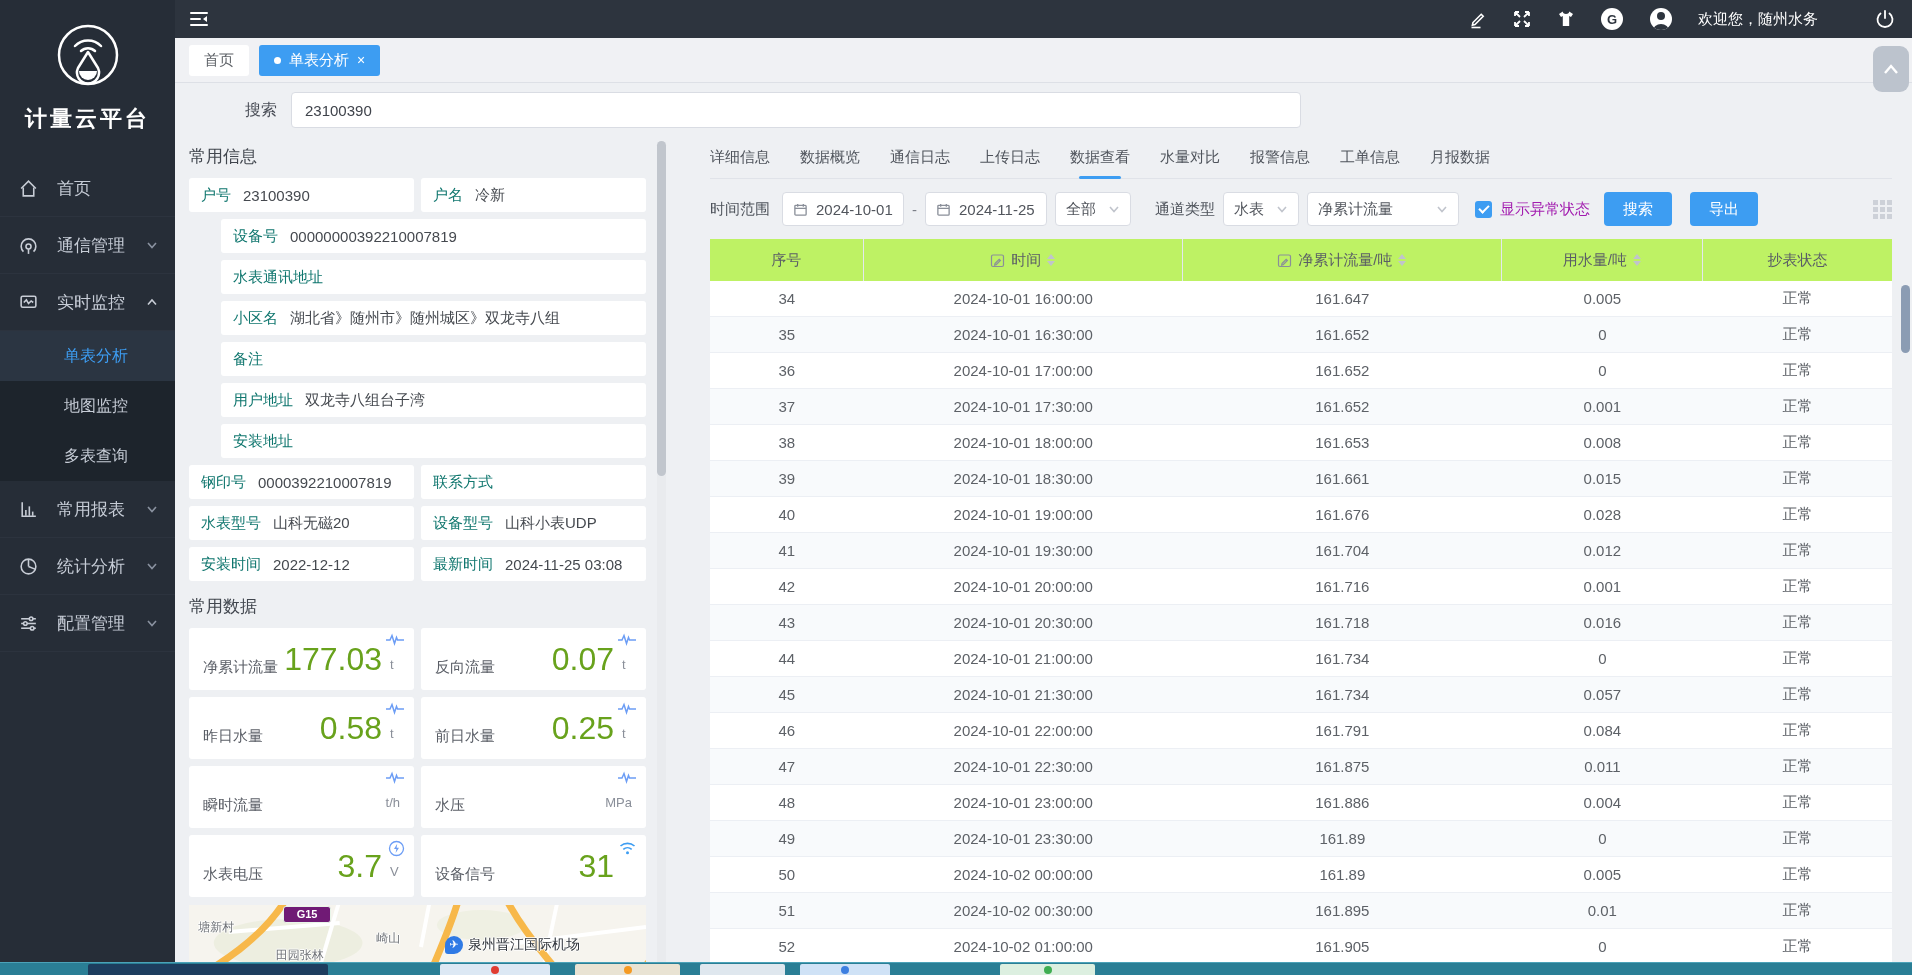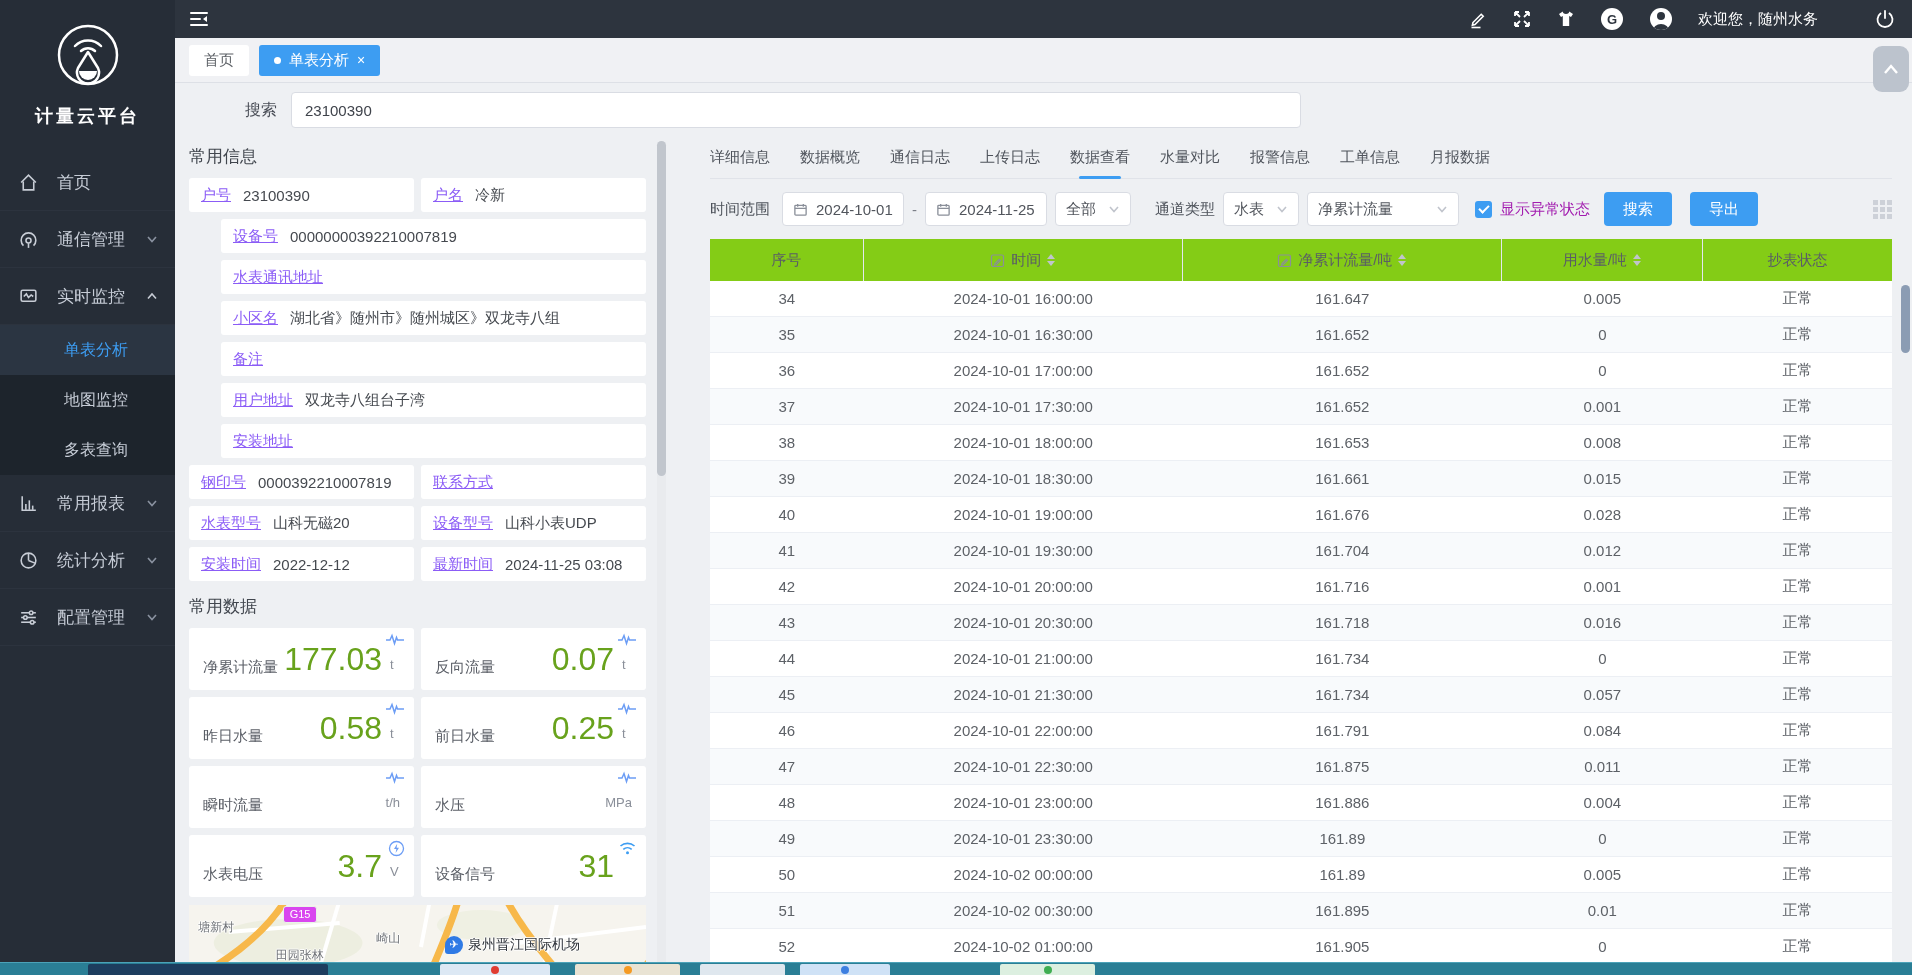--- a/index.html
+++ b/index.html
@@ -1,21 +1,21 @@
 <!DOCTYPE html>
 <html><head>
 <meta charset="utf-8">
 <style>
   *{margin:0;padding:0;box-sizing:border-box;font-family:"Liberation Sans","DejaVu Sans",sans-serif;}
   html,body{width:1912px;height:975px;overflow:hidden;background:#eef0f3;position:relative;}
 
   
   .sidebar{position:absolute;left:0;top:0;width:175px;height:975px;background:#262d37;z-index:20;}
   .logo-wrap{padding:22px 0 0;text-align:center;}
-  .app-title{color:#fff;font-size:18px;font-weight:bold;letter-spacing:3px;margin-top:12px;text-align:center;}
+  .app-title{color:#fff;font-size:22px;font-weight:bold;letter-spacing:3px;margin-top:12px;text-align:center;}
   .nav{margin-top:26px;}
   .nav-item{height:57px;display:flex;align-items:center;padding:0 16px 0 18px;font-size:17px;color:#c6ccd6;cursor:pointer;border-bottom:1px solid #2c333e;position:relative;}
   .nav-item .nicon{width:24px;margin-right:15px;display:flex;align-items:center;}
   .nav-item .chev{margin-left:auto;display:flex;}
   .nav-sub{background:#1d242c;}
   .nav-sub-item{height:50px;display:flex;align-items:center;padding-left:64px;font-size:16px;color:#c6ccd6;cursor:pointer;}
   .nav-sub-item.active{background:#2b3542;color:#3d9df2;}
 
   
   .topbar{position:absolute;left:175px;top:0;right:0;height:38px;background:#2d343e;display:flex;align-items:center;z-index:20;}
@@ -43,35 +43,35 @@
 
   .columns{position:absolute;left:0;top:54px;right:0;bottom:0;}
   .left-col{position:absolute;left:0;top:0;width:497px;bottom:0;padding:0 26px 0 14px;overflow:hidden;}
   .left-scroll{position:absolute;right:6px;top:4px;bottom:4px;width:9px;background:#e9ebee;border-radius:5px;}
   .left-scroll .thumb{position:absolute;top:0;left:0;right:0;height:335px;background:#c1c6cd;border-radius:5px;cursor:pointer;}
 
   .section-title{font-size:17px;color:#41464e;margin:8px 0 10px;}
   .fields{display:grid;grid-template-columns:1fr 1fr;gap:7px;}
   .field{background:#fff;border-radius:3px;height:34px;display:flex;align-items:center;padding:0 12px;font-size:15px;gap:12px;overflow:hidden;white-space:nowrap;}
   .field.span2{grid-column:1/-1;margin-left:32px;}
-  .flabel{color:#8b5cf6;flex-shrink:0;text-decoration:underline;}
+  .flabel{color:#0f766e;flex-shrink:0;}
   .fvalue{color:#45494f;}
 
   .cards{display:grid;grid-template-columns:1fr 1fr;gap:7px;margin-top:2px;}
   .card{background:#fff;border-radius:3px;height:62px;position:relative;display:flex;align-items:center;padding:0 14px;}
   .clabel{font-size:15px;color:#5a5e66;margin-top:16px;}
   .cvalue{margin-left:auto;font-size:32px;color:#68a21c;}
   .cunit{font-size:13px;color:#8a8f99;margin-left:8px;margin-top:10px;min-width:10px;}
   .cicon{position:absolute;top:5px;right:9px;display:flex;}
 
   
   .map{margin-top:8px;height:140px;background:#f6f4ee;position:relative;overflow:hidden;cursor:grab;}
   .map svg.roads{position:absolute;inset:0;width:100%;height:100%;}
   .map-label{position:absolute;font-size:12px;color:#6e7176;white-space:nowrap;text-shadow:1px 0 0 #fff,-1px 0 0 #fff,0 1px 0 #fff,0 -1px 0 #fff;}
-  .badge{position:absolute;background:#d946ef;color:#fff;font-size:11px;font-weight:normal;padding:1px 6px;border-radius:3px;border:1px solid #e8f5e9;line-height:13px;}
+  .badge{position:absolute;background:#701a75;color:#fff;font-size:11px;font-weight:bold;padding:1px 13px;border-radius:3px;border:1px solid #e8f5e9;line-height:13px;}
   .marker{position:absolute;display:flex;align-items:center;gap:5px;}
   .pin{width:18px;height:18px;background:#2f7ae5;border-radius:50% 50% 50% 3px;color:#fff;font-size:11px;display:flex;align-items:center;justify-content:center;flex-shrink:0;}
   .mlabel{font-size:14px;color:#30343b;text-shadow:1px 0 0 #fff,-1px 0 0 #fff,0 1px 0 #fff,0 -1px 0 #fff;white-space:nowrap;}
 
   
   .right-col{position:absolute;left:515px;top:0;right:0;bottom:0;padding:0 20px;}
   .dtabs{display:flex;gap:30px;height:42px;align-items:stretch;border-bottom:1px solid #e0e3e9;font-size:15px;color:#4f545c;}
   .dtab{display:flex;align-items:center;position:relative;cursor:pointer;}
   .dtab.active::after{content:"";position:absolute;left:50%;transform:translateX(-50%);bottom:-1px;width:42px;height:3px;background:#3d9df2;border-radius:2px;}
 
@@ -84,21 +84,21 @@
   .sel.big{width:152px;margin-left:8px;}
   .flt-label{margin-left:24px;}
   .chk{width:17px;height:17px;background:#3d9df2;border-radius:3px;position:relative;margin-left:16px;cursor:pointer;flex-shrink:0;}
   .chk::after{content:"";position:absolute;left:5.5px;top:2.5px;width:4px;height:8px;border:solid #fff;border-width:0 2px 2px 0;transform:rotate(45deg);}
   .chk-label{color:#a21caf;margin-left:8px;cursor:pointer;}
   .btn{background:#3d9df2;color:#fff;border:none;border-radius:4px;height:34px;padding:0 19px;display:flex;align-items:center;font-size:15px;margin-left:14px;cursor:pointer;}
   .grid-icon{margin-left:auto;display:flex;cursor:pointer;}
 
   
   .table{margin-top:12px;background:#fff;}
-  .thead{display:flex;height:42px;background:#84cc16;align-items:center;font-size:15px;color:#5a5e66;}
+  .thead{display:flex;height:42px;background:#bef264;align-items:center;font-size:15px;color:#5a5e66;}
   .th{display:flex;align-items:center;justify-content:center;gap:6px;height:100%;border-right:1px solid #e4e8ef;cursor:pointer;}
   .th:last-child{border-right:none;}
   .c0{width:13%;}.c1{width:27%;}.c2{width:27%;}.c3{width:17%;}.c4{width:16%;}
   .trow{display:flex;height:36px;align-items:center;font-size:15px;color:#5d6167;border-bottom:1px solid #eceff4;}
   .trow:nth-child(even){background:#f8fafc;}
   .td{text-align:center;}
   .sort{display:flex;flex-direction:column;gap:2px;}
   .sort i{display:block;width:0;height:0;border-left:4.5px solid transparent;border-right:4.5px solid transparent;}
   .sort .up{border-bottom:5px solid #c0c4cc;}
   .sort .dn{border-top:5px solid #c0c4cc;}

